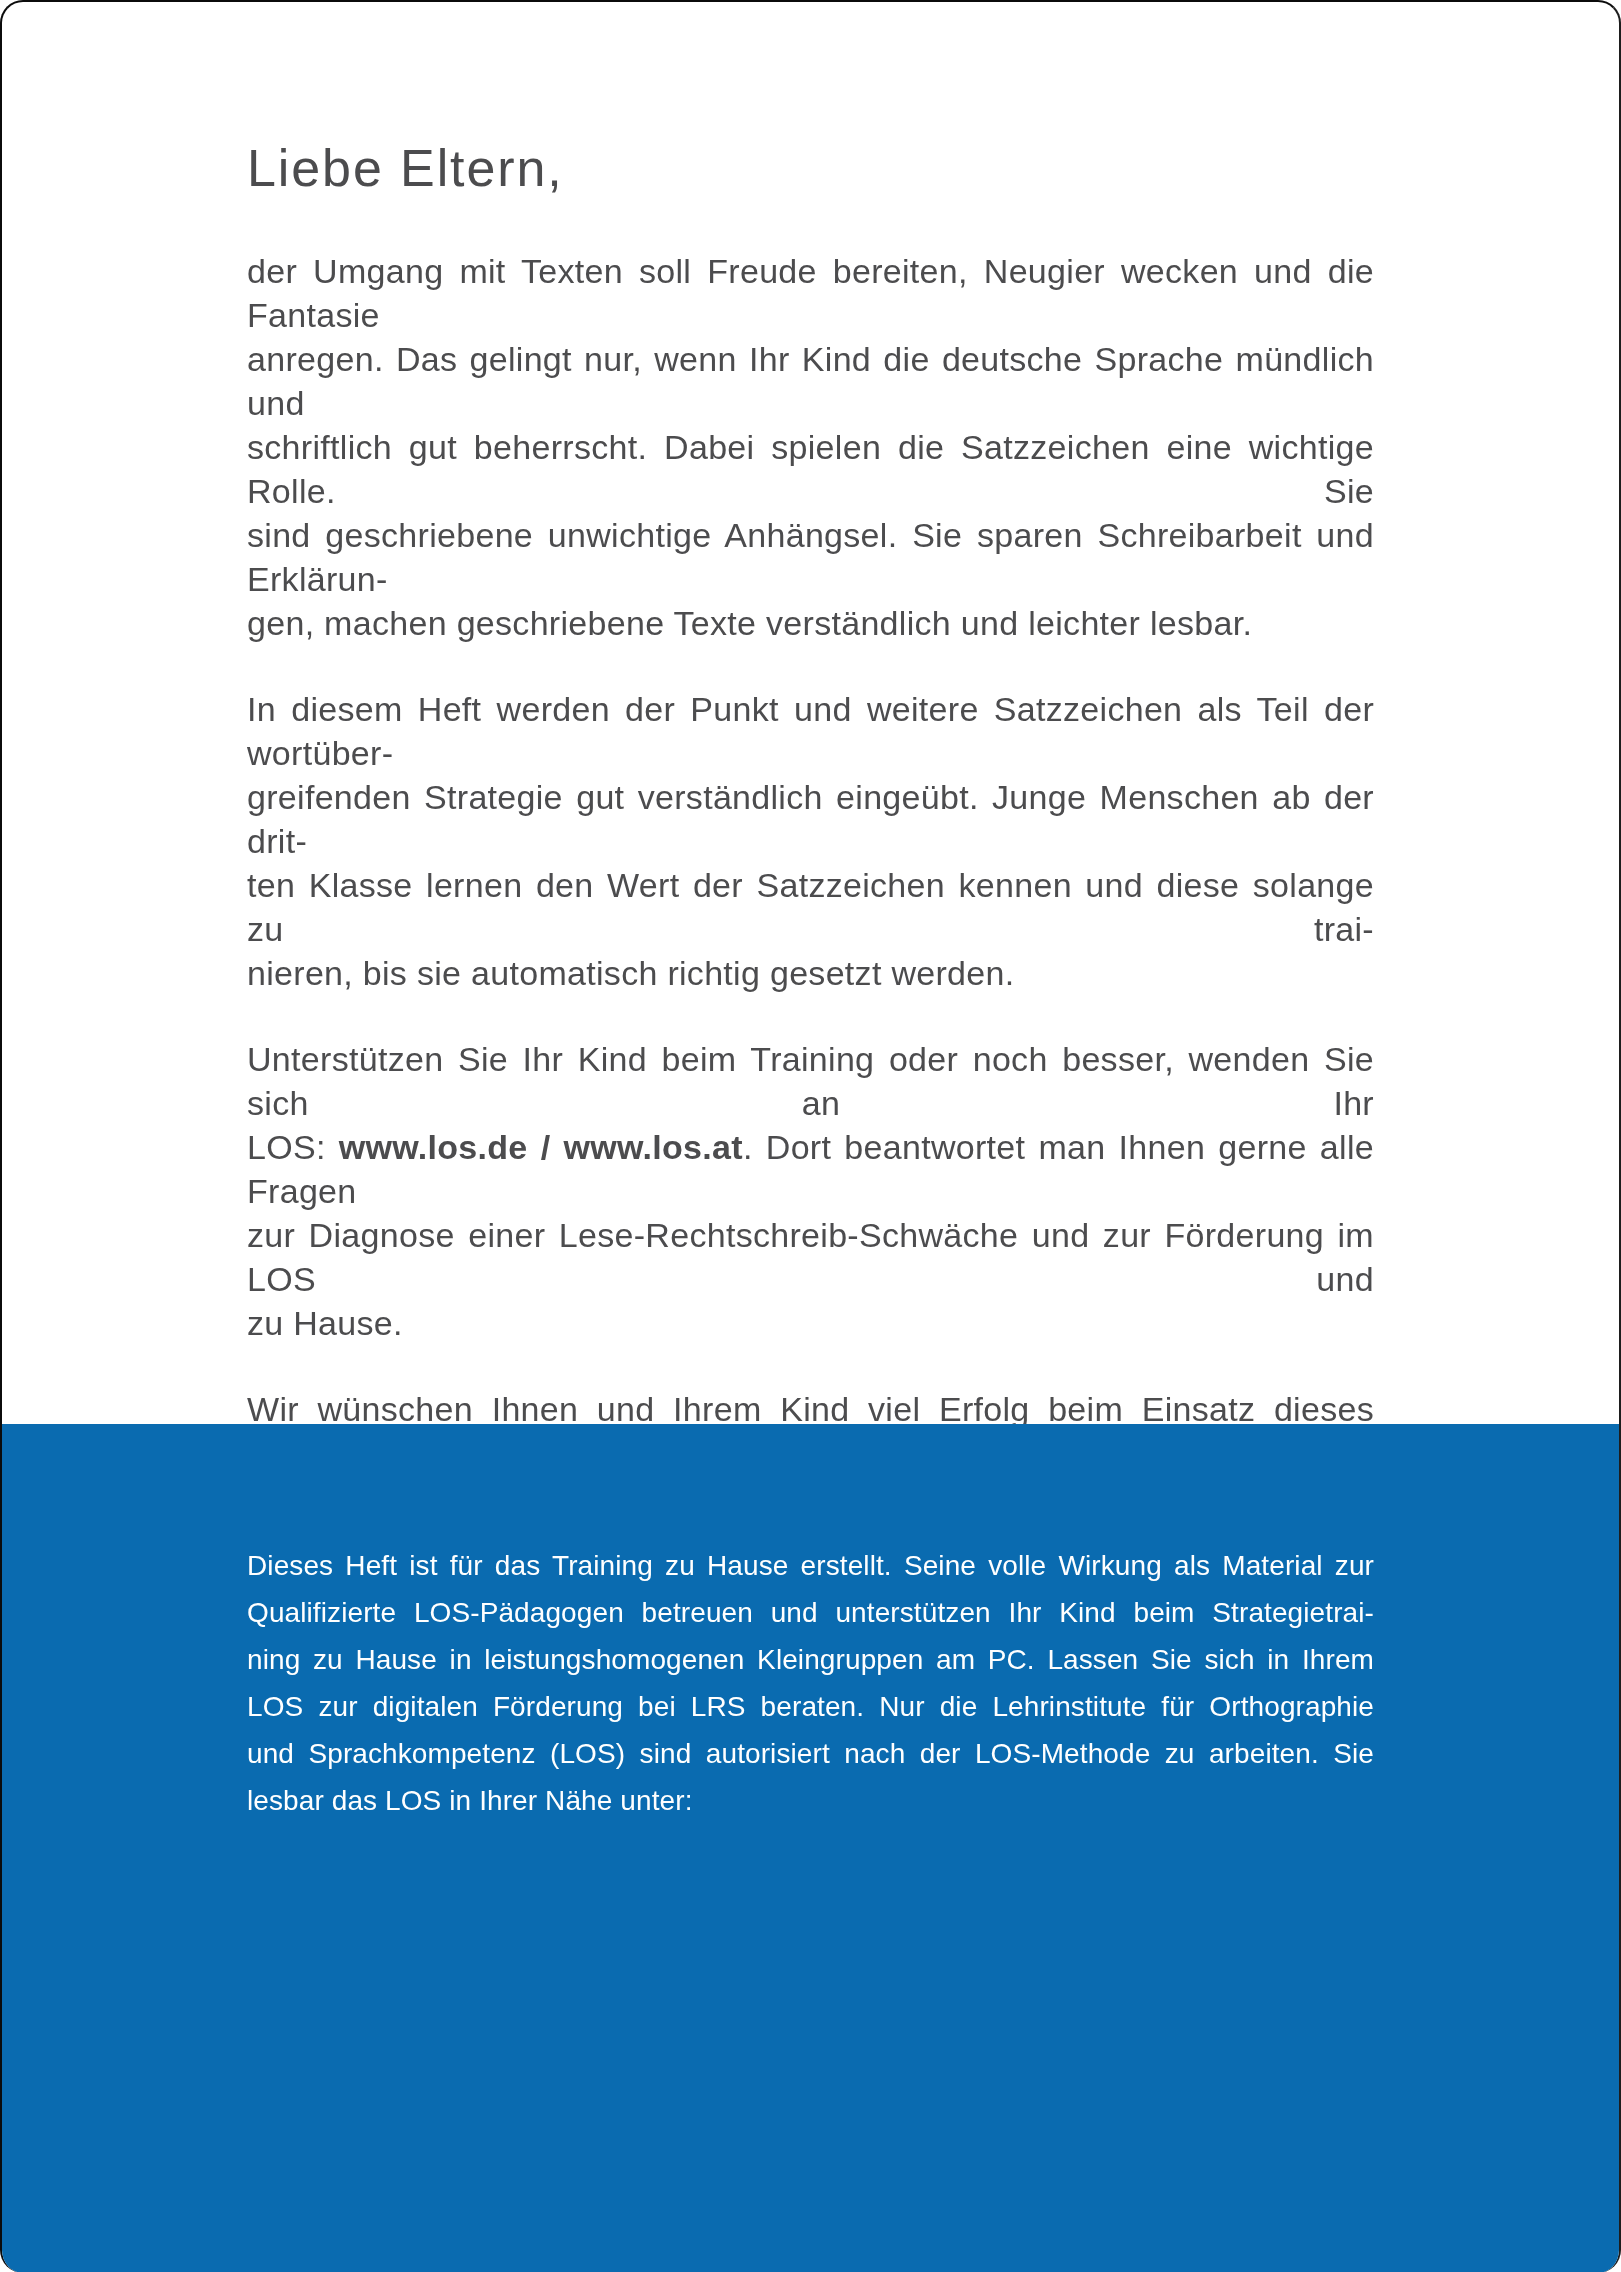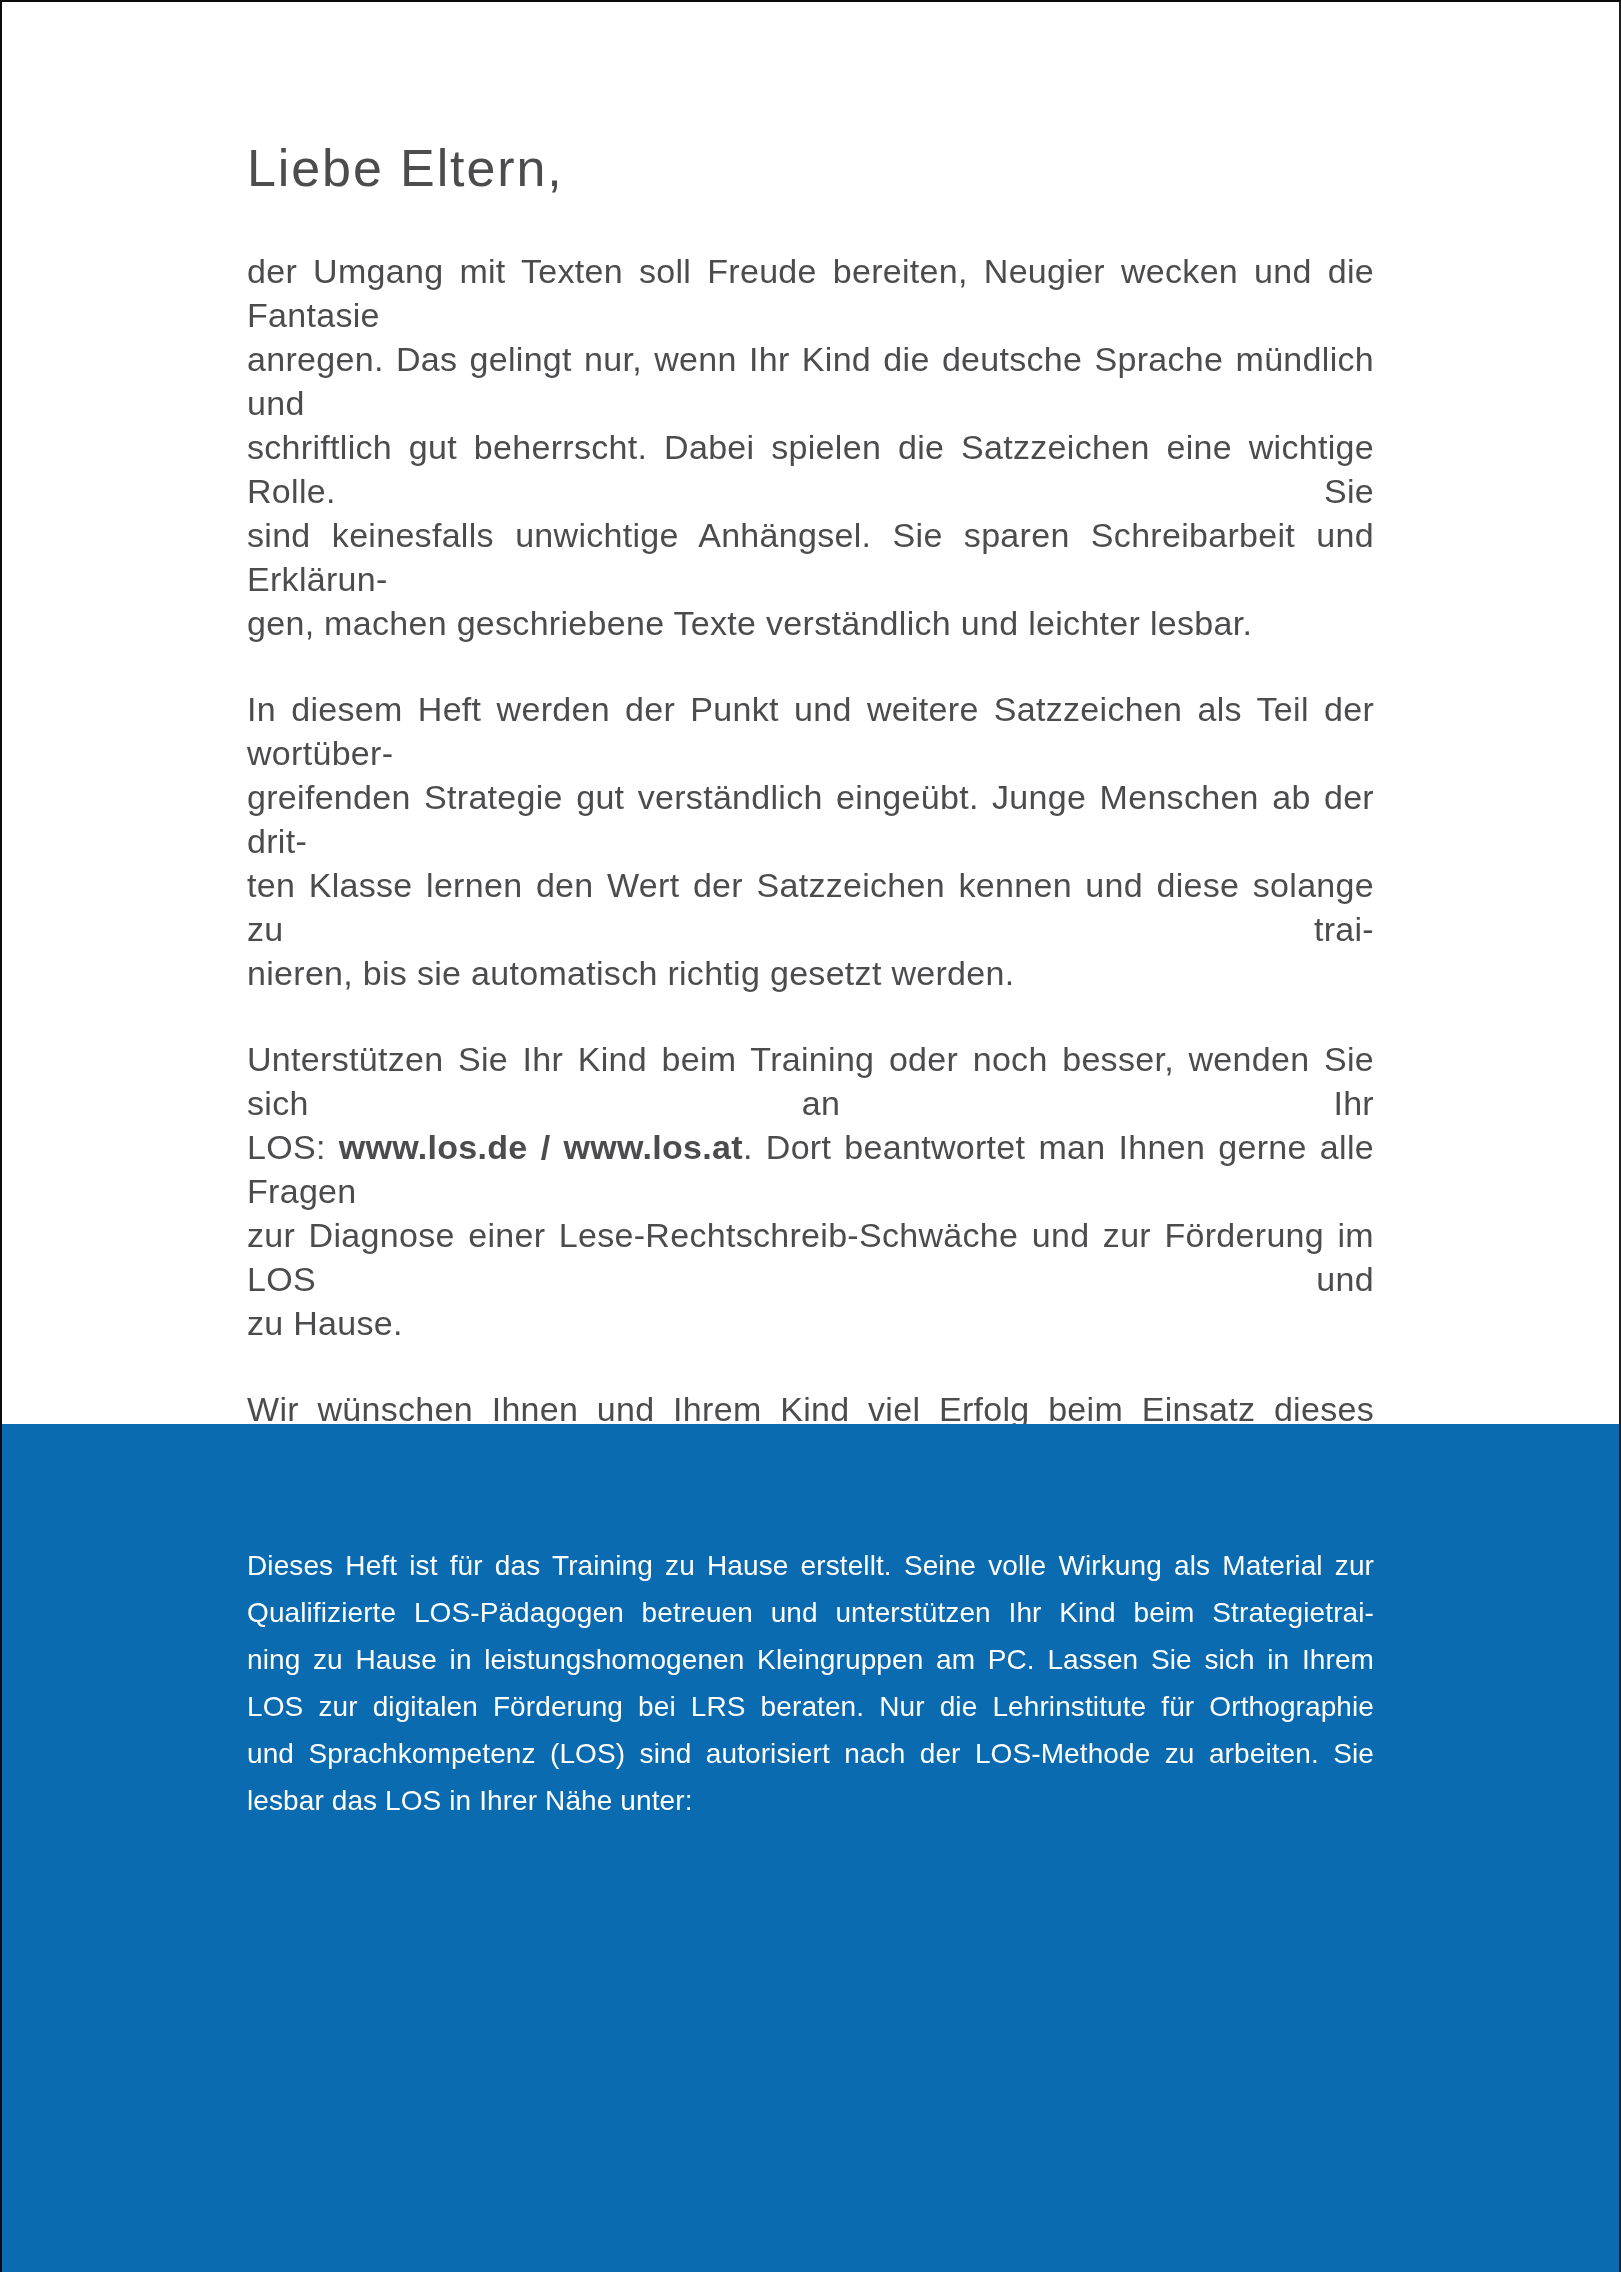--- a/index.html
+++ b/index.html
@@ -11,20 +11,21 @@
     position: relative;
     width: 1621px;
     height: 2273px;
     box-sizing: border-box;
     background: #ffffff;
     border-top: 2.5px solid #0b0b0b;
     border-left: 2.5px solid #0b0b0b;
     border-right: 2.5px solid #1d1d1d;
     overflow: hidden;
     font-family: "Liberation Sans", "DejaVu Sans", sans-serif;
+    border-radius: 23px;
   }
   
   .letter {
     padding: 137px 245px 0 245px;
     color: #4c4c4e;
   }
   .heading {
     font-size: 52px;
     font-weight: 400;
     line-height: 1.15;
@@ -68,21 +69,21 @@
 <div class="page">
 
   <div class="letter" style="color: rgb(76, 76, 78);">
     <h1 class="heading">Liebe Eltern,</h1>
 
     <div class="paras">
         <div class="para">
           <div class="line">der Umgang mit Texten soll Freude bereiten, Neugier wecken und die Fantasie</div>
           <div class="line">anregen. Das gelingt nur, wenn Ihr Kind die deutsche Sprache mündlich und</div>
           <div class="line">schriftlich gut beherrscht. Dabei spielen die Satzzeichen eine wichtige Rolle. Sie</div>
-          <div class="line">sind keinesfalls unwichtige Anhängsel. Sie sparen Schreibarbeit und Erklärun-</div>
+          <div class="line">sind geschriebene unwichtige Anhängsel. Sie sparen Schreibarbeit und Erklärun-</div>
           <div class="line last">gen, machen geschriebene Texte verständlich und leichter lesbar.</div>
         </div>
         <div class="para">
           <div class="line">In diesem Heft werden der Punkt und weitere Satzzeichen als Teil der wortüber-</div>
           <div class="line">greifenden Strategie gut verständlich eingeübt. Junge Menschen ab der drit-</div>
           <div class="line">ten Klasse lernen den Wert der Satzzeichen kennen und diese solange zu trai-</div>
           <div class="line last">nieren, bis sie automatisch richtig gesetzt werden.</div>
         </div>
         <div class="para">
           <div class="line">Unterstützen Sie Ihr Kind beim Training oder noch besser, wenden Sie sich an Ihr</div>

